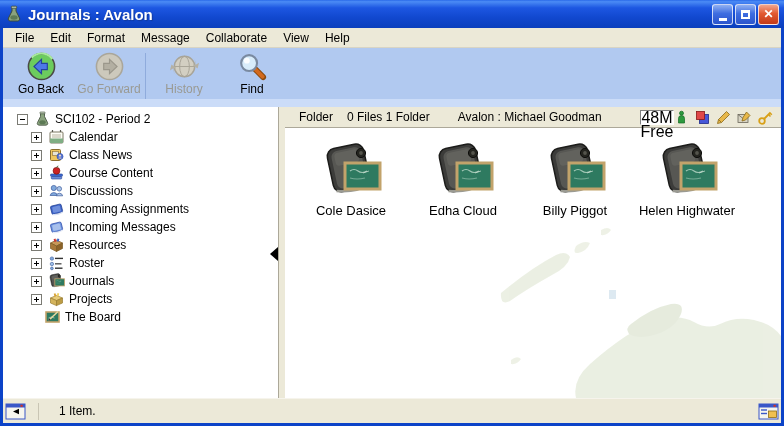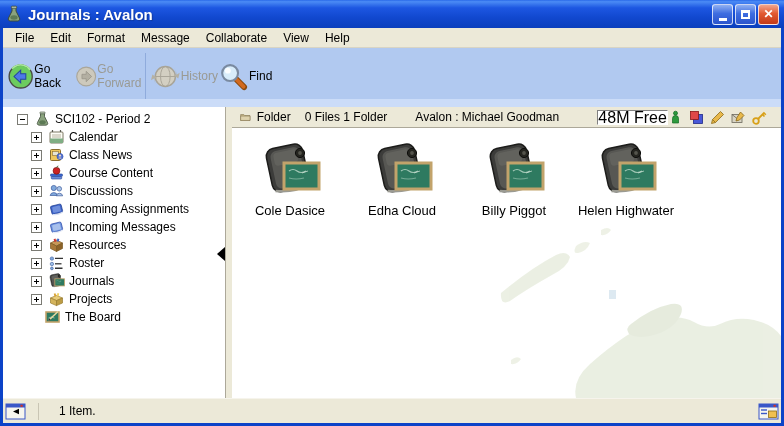--- a/index.html
+++ b/index.html
@@ -24,29 +24,29 @@
 
   
   .menubar { height:20px; background:#ece9d8; display:flex; align-items:center;
     padding-left:4px; border-bottom:1px solid #d8d4c4; flex:0 0 auto; }
   .menu-item { padding:2px 8px; font-size:12px; color:#000; cursor:default; }
 
   
   .toolbar { height:59px; background:#b1c9f0; display:flex; align-items:flex-start;
     padding:3px 0 0 4px; position:relative; flex:0 0 auto; }
   .toolbar::after { content:""; position:absolute; left:0; right:0; bottom:0; height:8px; background:#cbdcf8; }
-  .tbtn { width:68px; height:50px; display:flex; flex-direction:row; align-items:center;
+  .tbtn { width:68px; height:50px; display:flex; flex-direction:column; align-items:center;
     justify-content:flex-start; font-size:12px; color:#000; cursor:pointer; }
   .tbtn .ticon { width:31px; height:31px; }
   .tbtn.disabled { color:#9a9a93; cursor:default; }
   .tsep { width:1px; height:46px; background:#8fabdc; margin:2px 4px 0 2px; }
 
   
   .main { flex:1 1 auto; display:flex; min-height:0; position:relative; background:#fff; }
-  .sidebar { width:222px; background:#fff; padding-top:3px; overflow:hidden; flex:0 0 auto;border-radius:19px; }
+  .sidebar { width:275px; background:#fff; padding-top:3px; overflow:hidden; flex:0 0 auto; }
   .splitter { width:7px; flex:0 0 auto; background:#ece9d8; border-left:1px solid #aca899; position:relative; }
   .splitter .collapse-arrow { position:absolute; left:-9px; top:140px; width:0; height:0;
     border-top:7px solid transparent; border-bottom:7px solid transparent; border-right:8px solid #000; cursor:pointer; }
 
   
   .tree { font-size:12px; color:#000; }
   .trow { height:18px; display:flex; align-items:center; cursor:default; white-space:nowrap; }
   .trow .expander { width:11px; height:11px; border:1px solid #7b7b74; background:#fff;
     position:relative; margin-right:6px; flex:0 0 auto; cursor:pointer; }
   .expander::before { content:""; position:absolute; left:2px; top:4px; width:5px; height:1px; background:#000; }
@@ -61,21 +61,21 @@
   .content { flex:1 1 auto; display:flex; flex-direction:column; position:relative; min-width:0; background:#fff; }
   .cheader { height:14px; background:#ece9d8; border-bottom:1px solid #aca899;
     display:flex; align-items:center; font-size:12px; color:#000; padding:10px 6px; flex:0 0 auto; }
   .cheader .hicn { width:17px; height:14px; margin:0 6px 0 2px; }
   .cheader .seg { margin-right:14px; white-space:nowrap; }
   .freefield { width:112px; height:15px; background:#fff; font-size:16px; text-align:center;
     border:1px solid; border-color:#808080 #fff #fff #808080; line-height:14px; margin-left:24px; }
   .hicons { margin-left:auto; display:flex; align-items:center; gap:6px; padding-right:8px; }
   .hicons svg { width:15px; height:15px; cursor:pointer; }
 
-  .itemarea { flex:1; position:relative; padding:14px 0 0 8px; }
+  .itemarea { flex:1; position:relative; padding:14px 0 0 16px; }
   .jrow { display:flex; gap:12px; position:relative; z-index:2; }
   .jitem { width:100px; display:flex; flex-direction:column; align-items:center; cursor:pointer; }
   .jitem svg { width:62px; height:58px; }
   .jitem .jlabel { font-size:13px; color:#000; margin-top:3px; white-space:nowrap; }
   .watermark { position:absolute; right:0; bottom:0; width:300px; height:170px; z-index:1; pointer-events:none; }
 
   
   .statusbar { height:25px; background:#ece9d8; border-top:1px solid #f6f4ec;
     display:flex; align-items:center; font-size:12px; color:#000; padding:0 2px; flex:0 0 auto; }
   .statusbar .sicn { width:21px; height:17px; cursor:pointer; }

